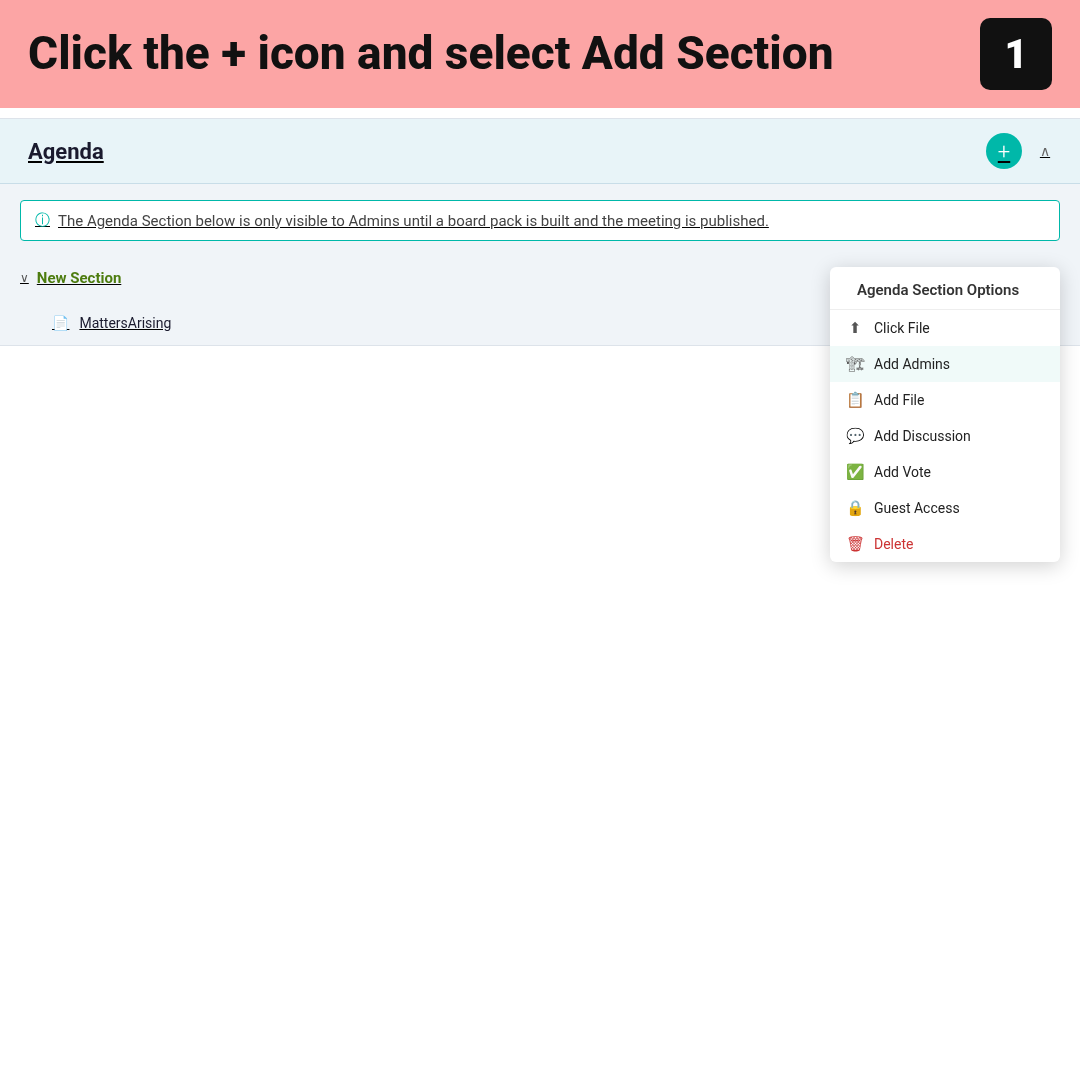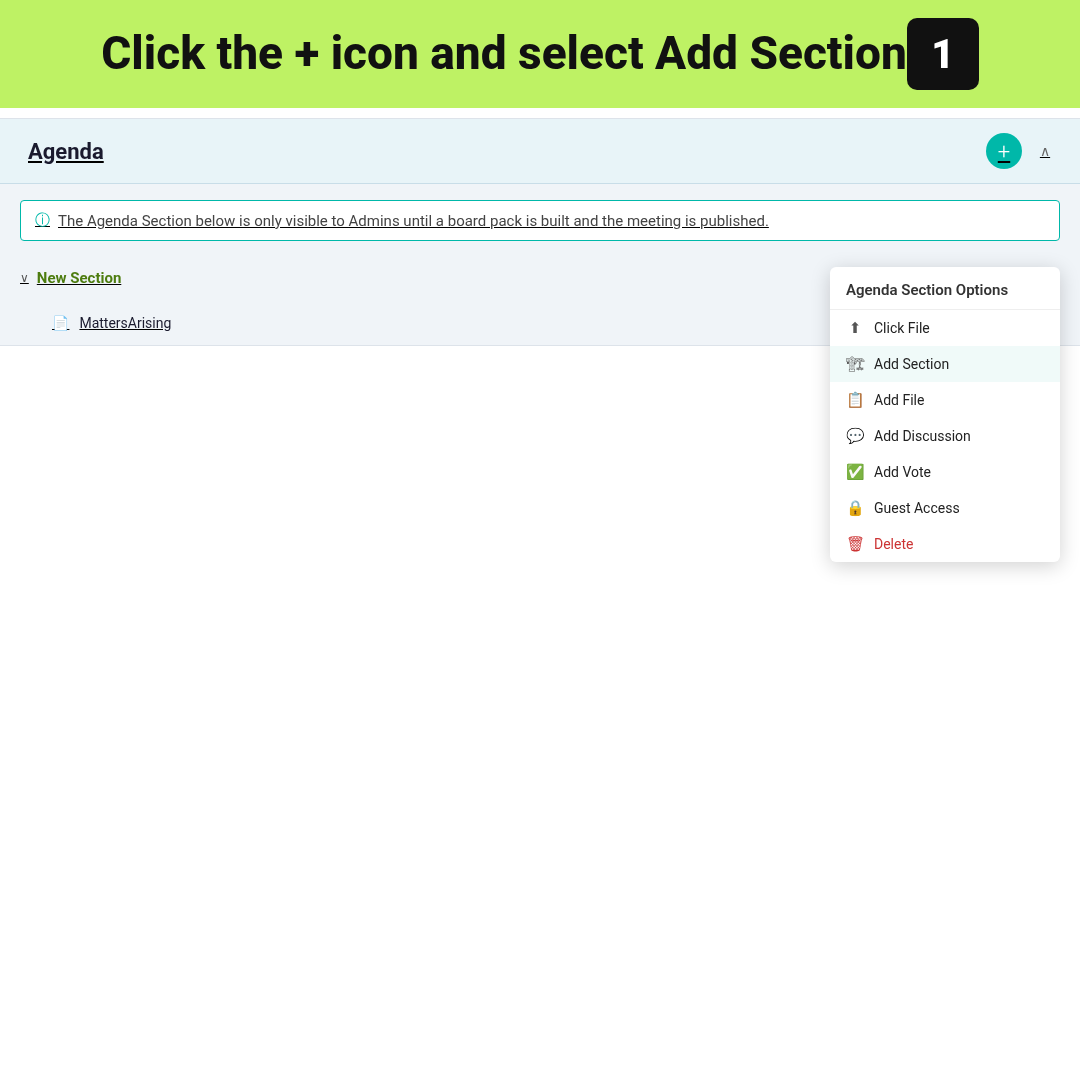--- a/index.html
+++ b/index.html
@@ -9,23 +9,23 @@
       background: #ffffff;
       font-family: -apple-system, BlinkMacSystemFont, 'Segoe UI', Roboto, sans-serif;
       overflow: hidden;
       position: relative;
     }
 
     
     .instruction-bar {
       display: flex;
       align-items: center;
-      justify-content: center;
+      justify-content: space-between;
       padding: 18px 28px 18px 28px;
-      background: #bef264;
+      background: #fca5a5;
     }
     .instruction-text {
       font-size: 46px;
       font-weight: 800;
       color: #111111;
       line-height: 1.2;
     }
     .step-badge {
       width: 72px;
       height: 72px;
@@ -169,21 +169,21 @@
       top: 148px;
       right: 20px;
       width: 230px;
       background: #ffffff;
       border-radius: 6px;
       box-shadow: 0 4px 20px rgba(0,0,0,0.18);
       z-index: 100;
       overflow: hidden;
     }
     .dropdown-header {
-      padding: 14px 16px 10px 16px;
+      padding: 14px 16px 10px 27px;
       font-size: 15px;
       font-weight: 600;
       color: #333;
       border-bottom: 1px solid #eee;
     }
     .dropdown-item {
       display: flex;
       align-items: center;
       gap: 10px;
       padding: 9px 16px;
@@ -250,21 +250,21 @@
 
   <div class="dropdown-menu">
     <div class="dropdown-header">Agenda Section Options</div>
 
     <div class="dropdown-item">
       <span class="menu-icon">⬆</span>
       <span>Click File</span>
     </div>
     <div class="dropdown-item highlighted">
       <span class="menu-icon">🏗</span>
-      <span>Add Section</span>
+      <span>Add Admins</span>
     </div>
     <div class="dropdown-item">
       <span class="menu-icon">📋</span>
       <span>Add File</span>
     </div>
     <div class="dropdown-item">
       <span class="menu-icon">💬</span>
       <span>Add Discussion</span>
     </div>
     <div class="dropdown-item">

